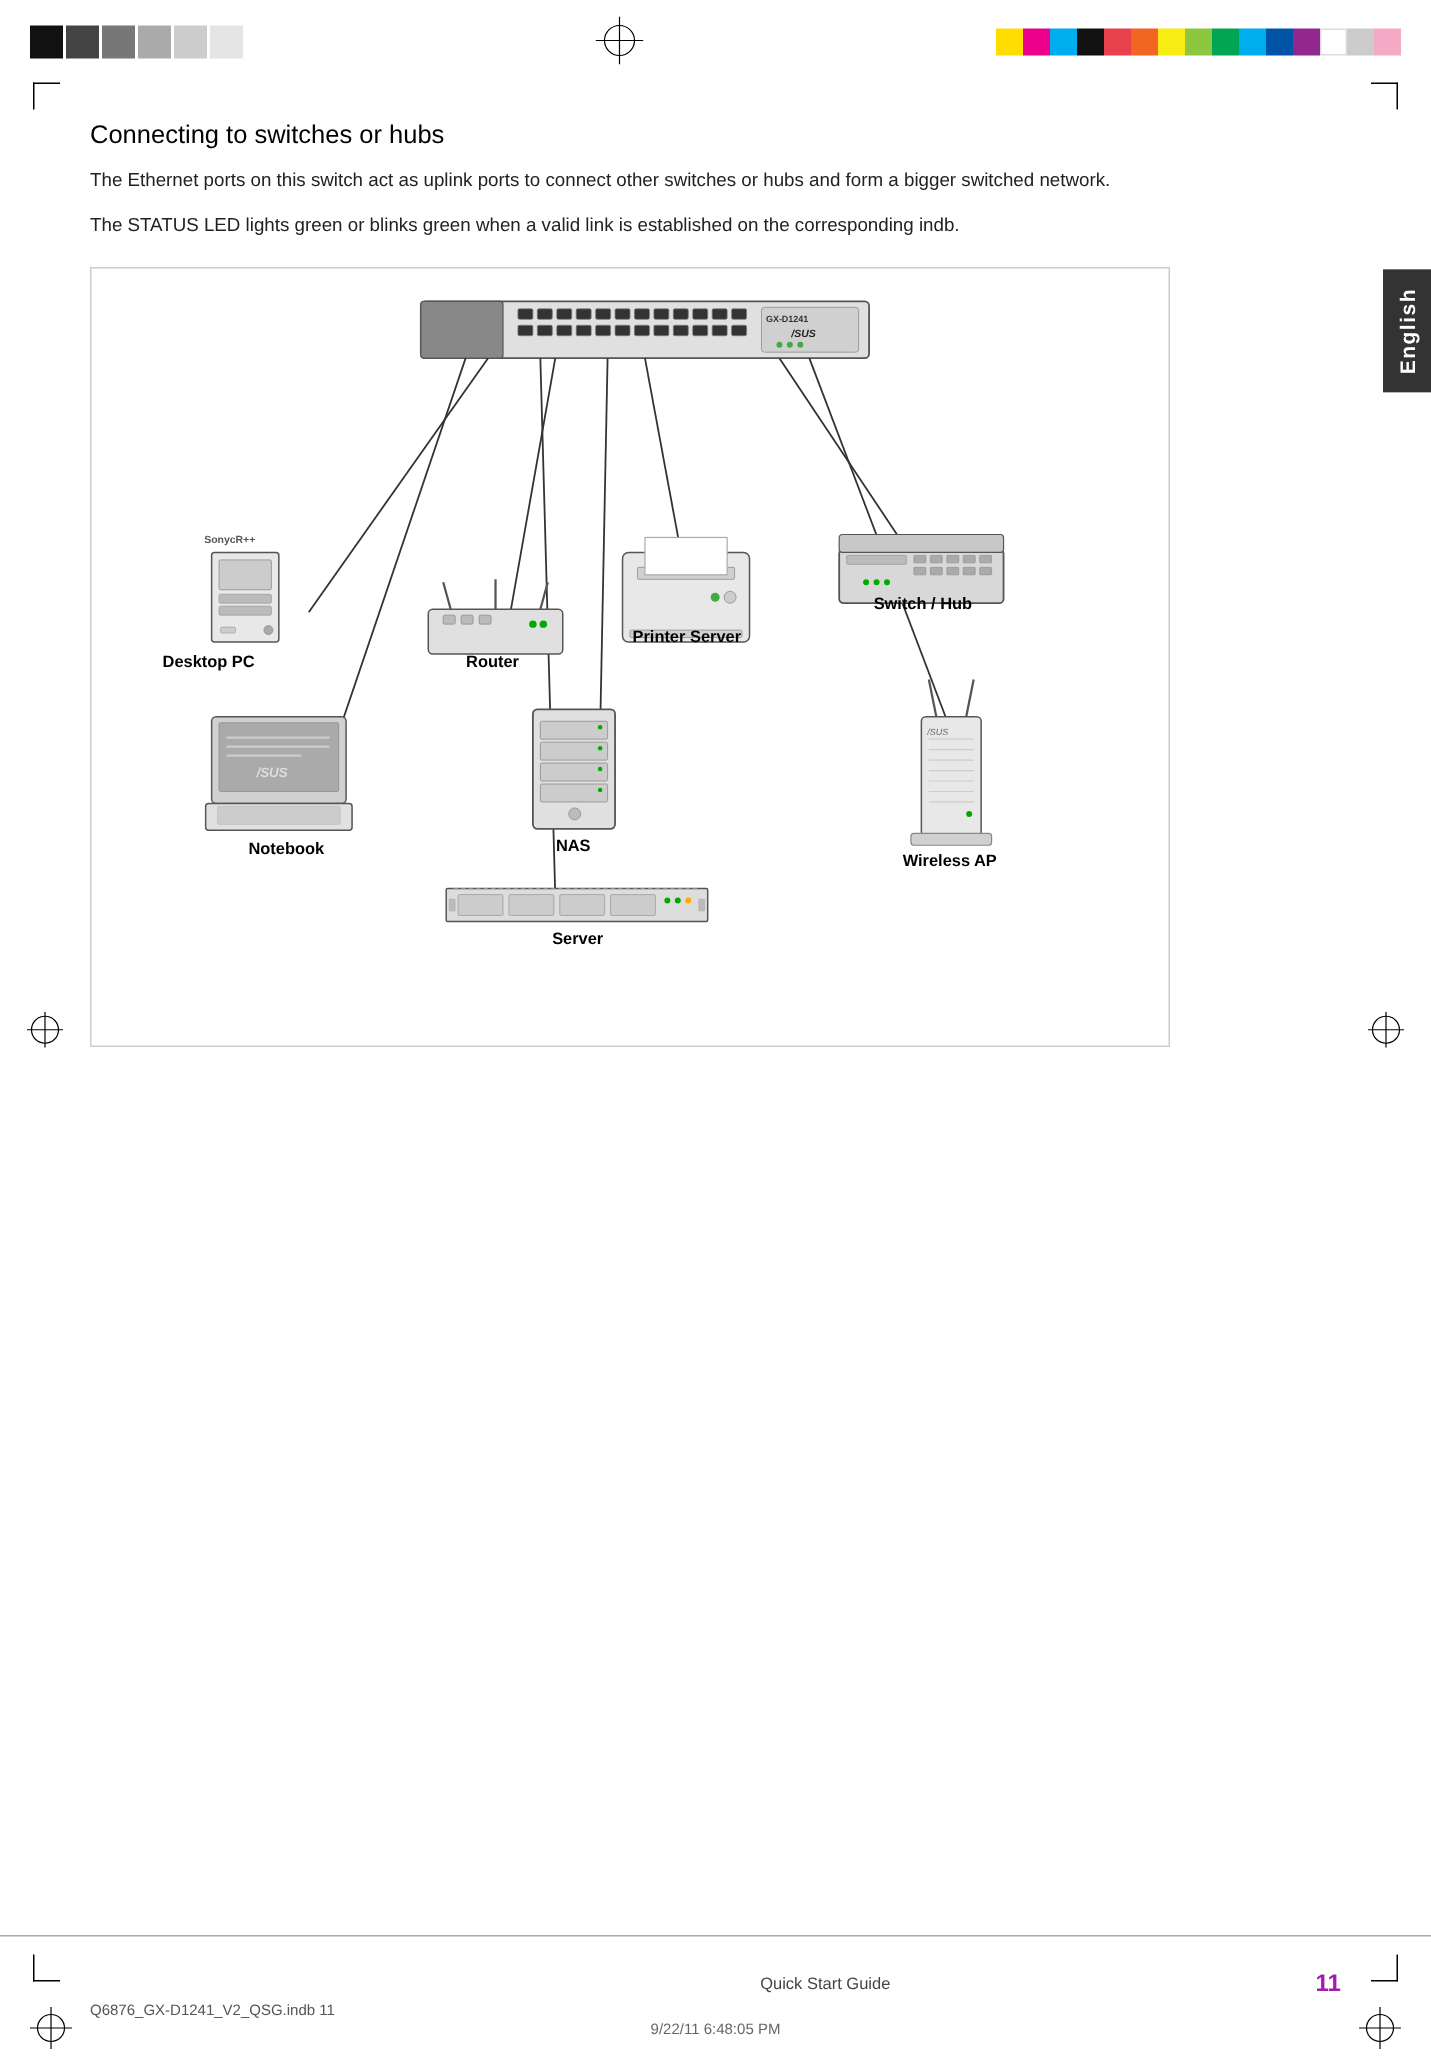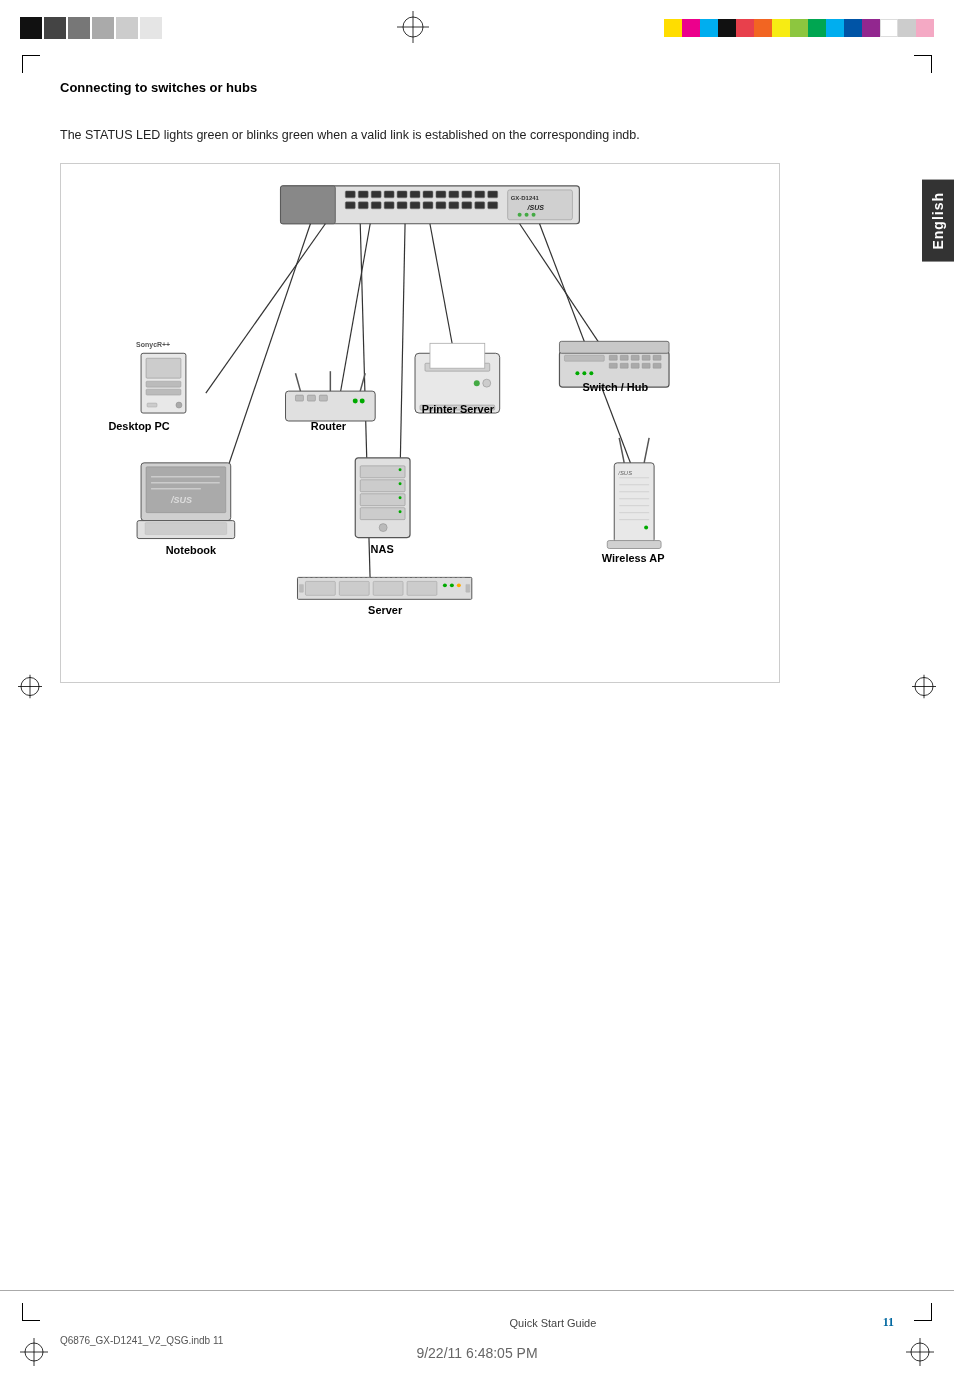--- a/index.html
+++ b/index.html
@@ -65,23 +65,23 @@
     
     .main-content {
       position: absolute;
       top: 80px;
       left: 60px;
       right: 70px;
       bottom: 60px;
     }
 
     .section-title {
-      font-size: 13px;
-      font-weight: bold;
-      margin-bottom: 30px;
+      font-size: 17px;
+      font-weight: normal;
+      margin-bottom: 10px;
       color: #000;
     }
 
     .body-text {
       font-size: 12.5px;
       line-height: 1.6;
       color: #222;
       margin-bottom: 10px;
     }
 
@@ -118,24 +118,23 @@
     .footer-filename {
       font-size: 10px;
       color: #555;
       margin-top: 36px;
     }
     .footer-title {
       font-size: 11px;
       color: #444;
     }
     .footer-page {
-      font-size: 12px;
-      color: #0369a1;
+      font-size: 16px;
+      color: #a21caf;
       font-weight: bold;
-      font-family: Liberation Serif, serif;
     }
 
     
     .print-marks-bottom {
       position: absolute;
       bottom: 8px;
       left: 0;
       right: 0;
       display: flex;
       align-items: center;
@@ -198,20 +197,21 @@
     <div class="color-swatch-sm" style="background:#fff;border:1px solid #ddd"></div>
     <div class="color-swatch-sm" style="background:#ccc"></div>
     <div class="color-swatch-sm" style="background:#f4a9c4"></div>
   </div>
 </div>
 
 <div class="side-tab">English</div>
 
 <div class="main-content">
   <h2 class="section-title">Connecting to switches or hubs</h2>
+  <p class="body-text">The Ethernet ports on this switch act as uplink ports to connect other switches or hubs and form a bigger switched network.</p>
   <p class="body-text">The STATUS LED lights green or blinks green when a valid link is established on the corresponding indb.</p>
 
   <div class="diagram-container">
     <svg class="diagram-svg" viewBox="0 0 720 520" xmlns="http://www.w3.org/2000/svg">
 
       <g>
 
         <rect x="220" y="22" width="300" height="38" rx="3" fill="#e0e0e0" stroke="#555" stroke-width="1.2"></rect>
         <rect x="220" y="22" width="55" height="38" rx="2" fill="#888" stroke="#555" stroke-width="0.8"></rect>
 
@@ -445,21 +445,21 @@
 </div>
 
 <div class="print-marks-bottom">
   <div>
     <svg width="28" height="28" viewBox="0 0 28 28">
       <circle cx="14" cy="14" r="9" fill="none" stroke="#000" stroke-width="0.8"></circle>
       <line x1="14" y1="0" x2="14" y2="28" stroke="#000" stroke-width="0.8"></line>
       <line x1="0" y1="14" x2="28" y2="14" stroke="#000" stroke-width="0.8"></line>
     </svg>
   </div>
-  <span style="font-size:14px;color:#666">9/22/11   6:48:05 PM</span>
+  <span style="font-size:10px;color:#666">9/22/11   6:48:05 PM</span>
   <div>
     <svg width="28" height="28" viewBox="0 0 28 28">
       <circle cx="14" cy="14" r="9" fill="none" stroke="#000" stroke-width="0.8"></circle>
       <line x1="14" y1="0" x2="14" y2="28" stroke="#000" stroke-width="0.8"></line>
       <line x1="0" y1="14" x2="28" y2="14" stroke="#000" stroke-width="0.8"></line>
     </svg>
   </div>
 </div>
 
 </body></html>

